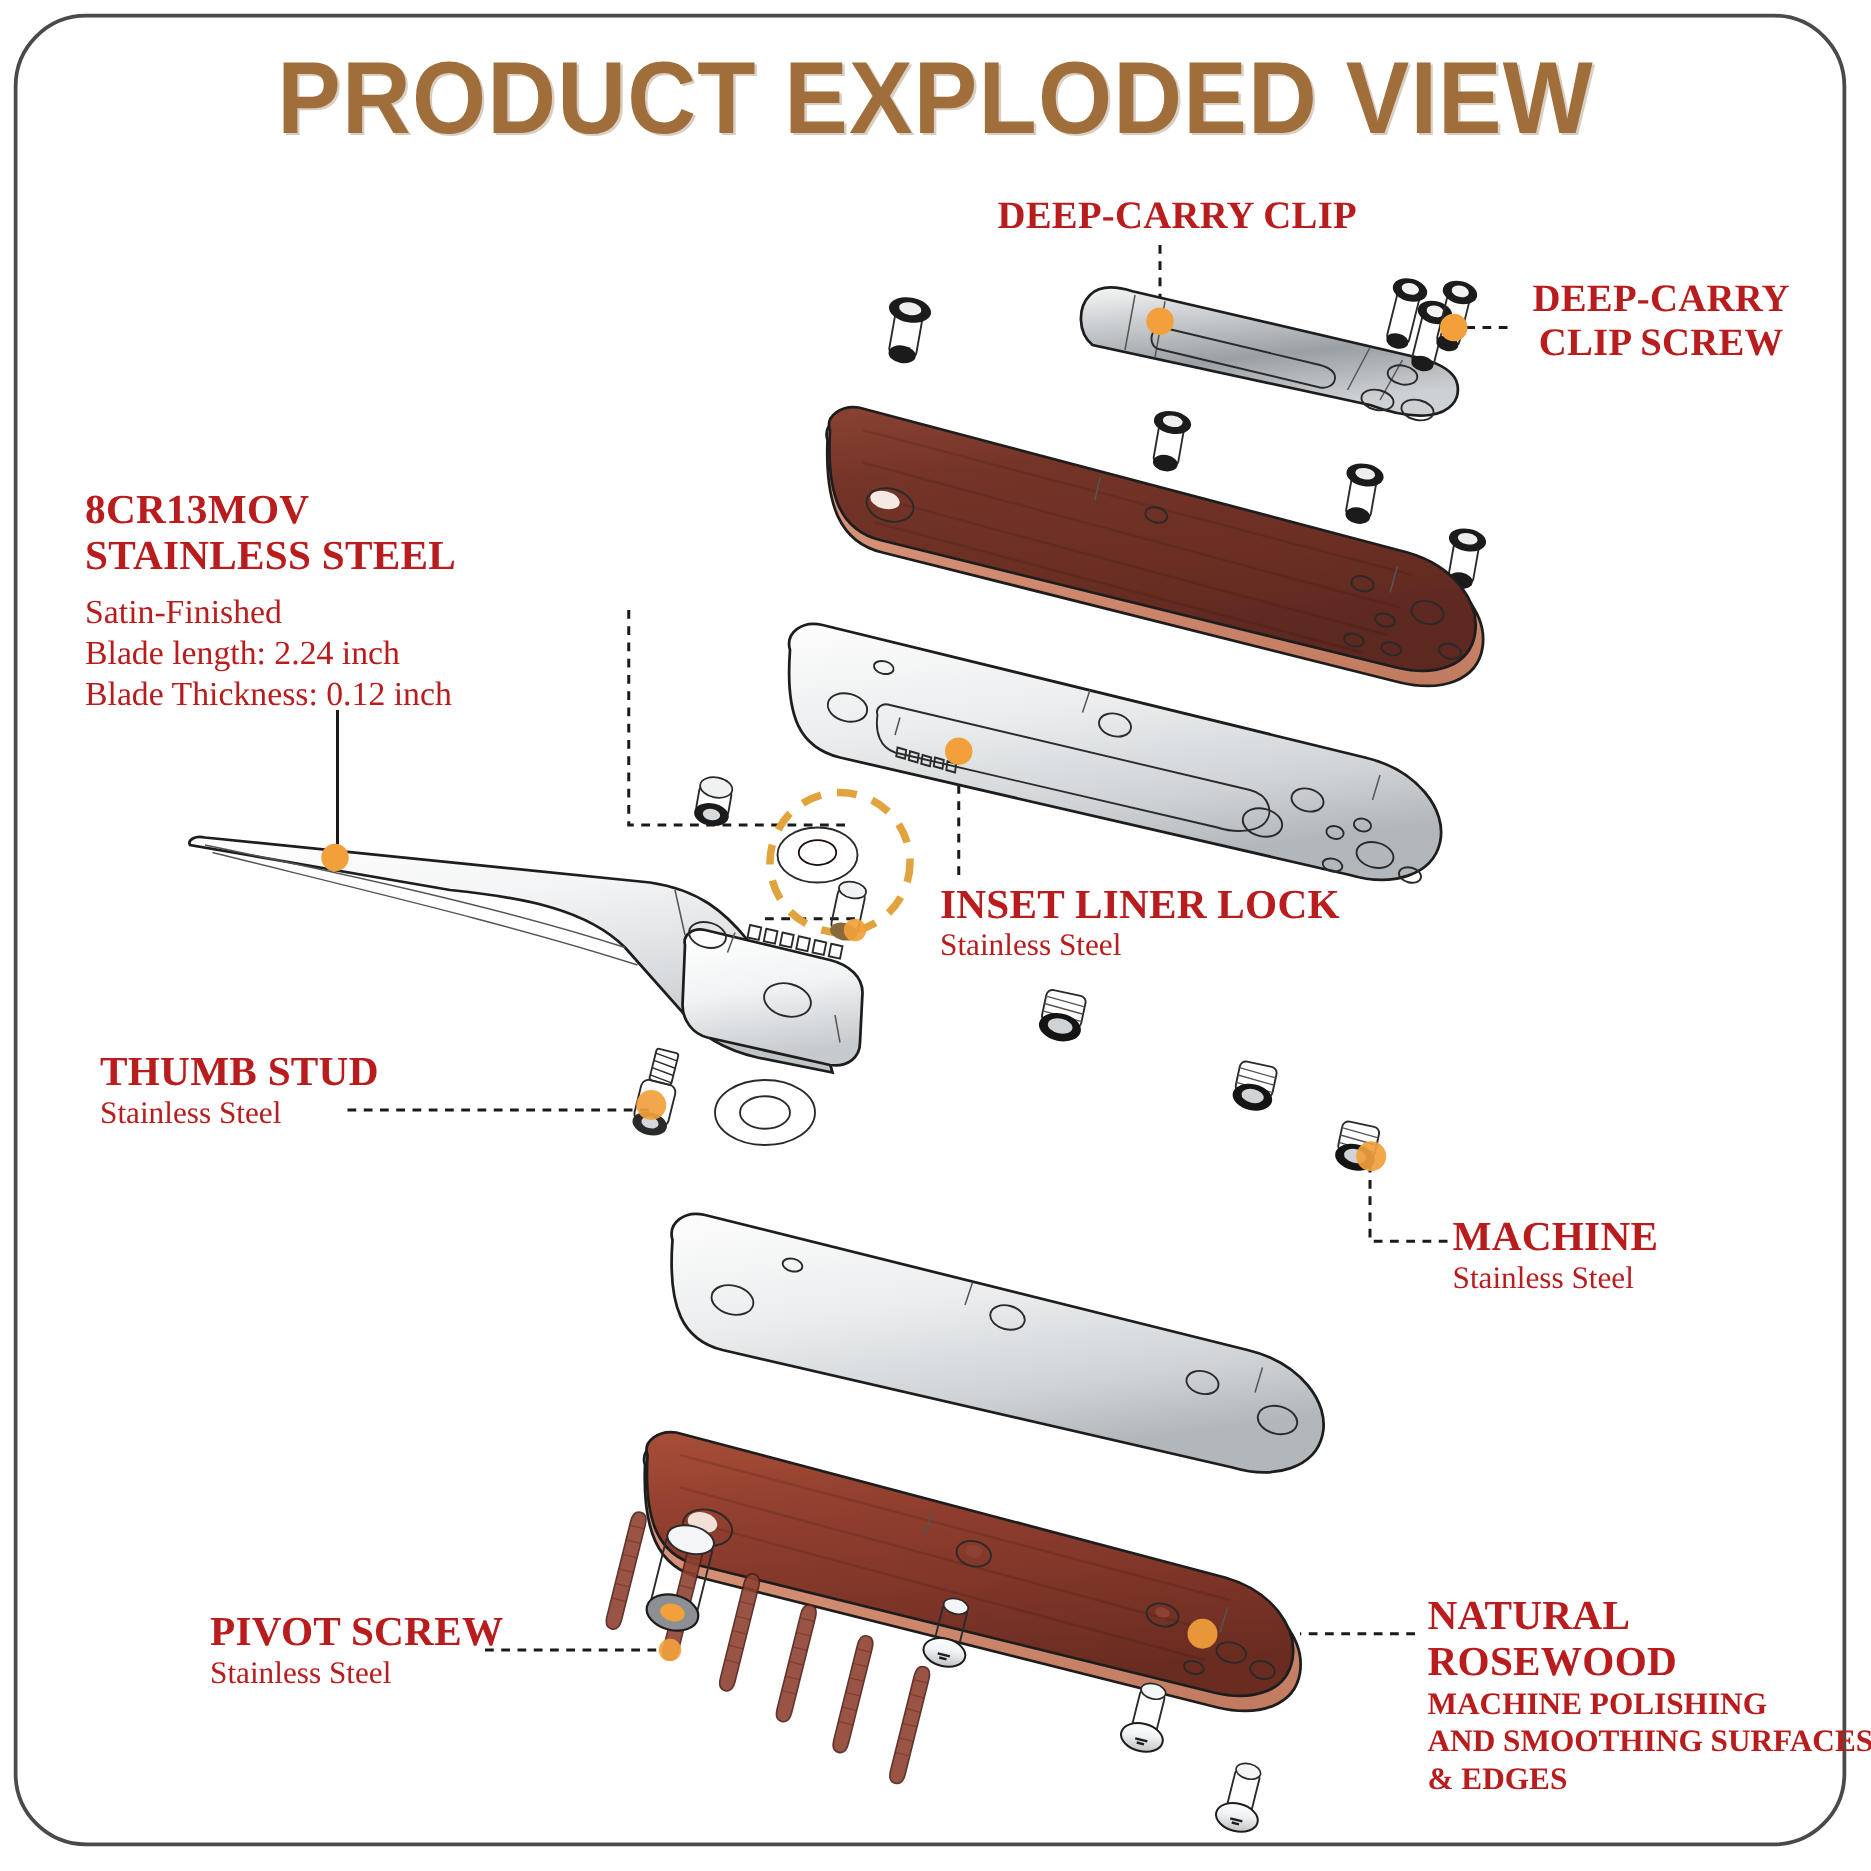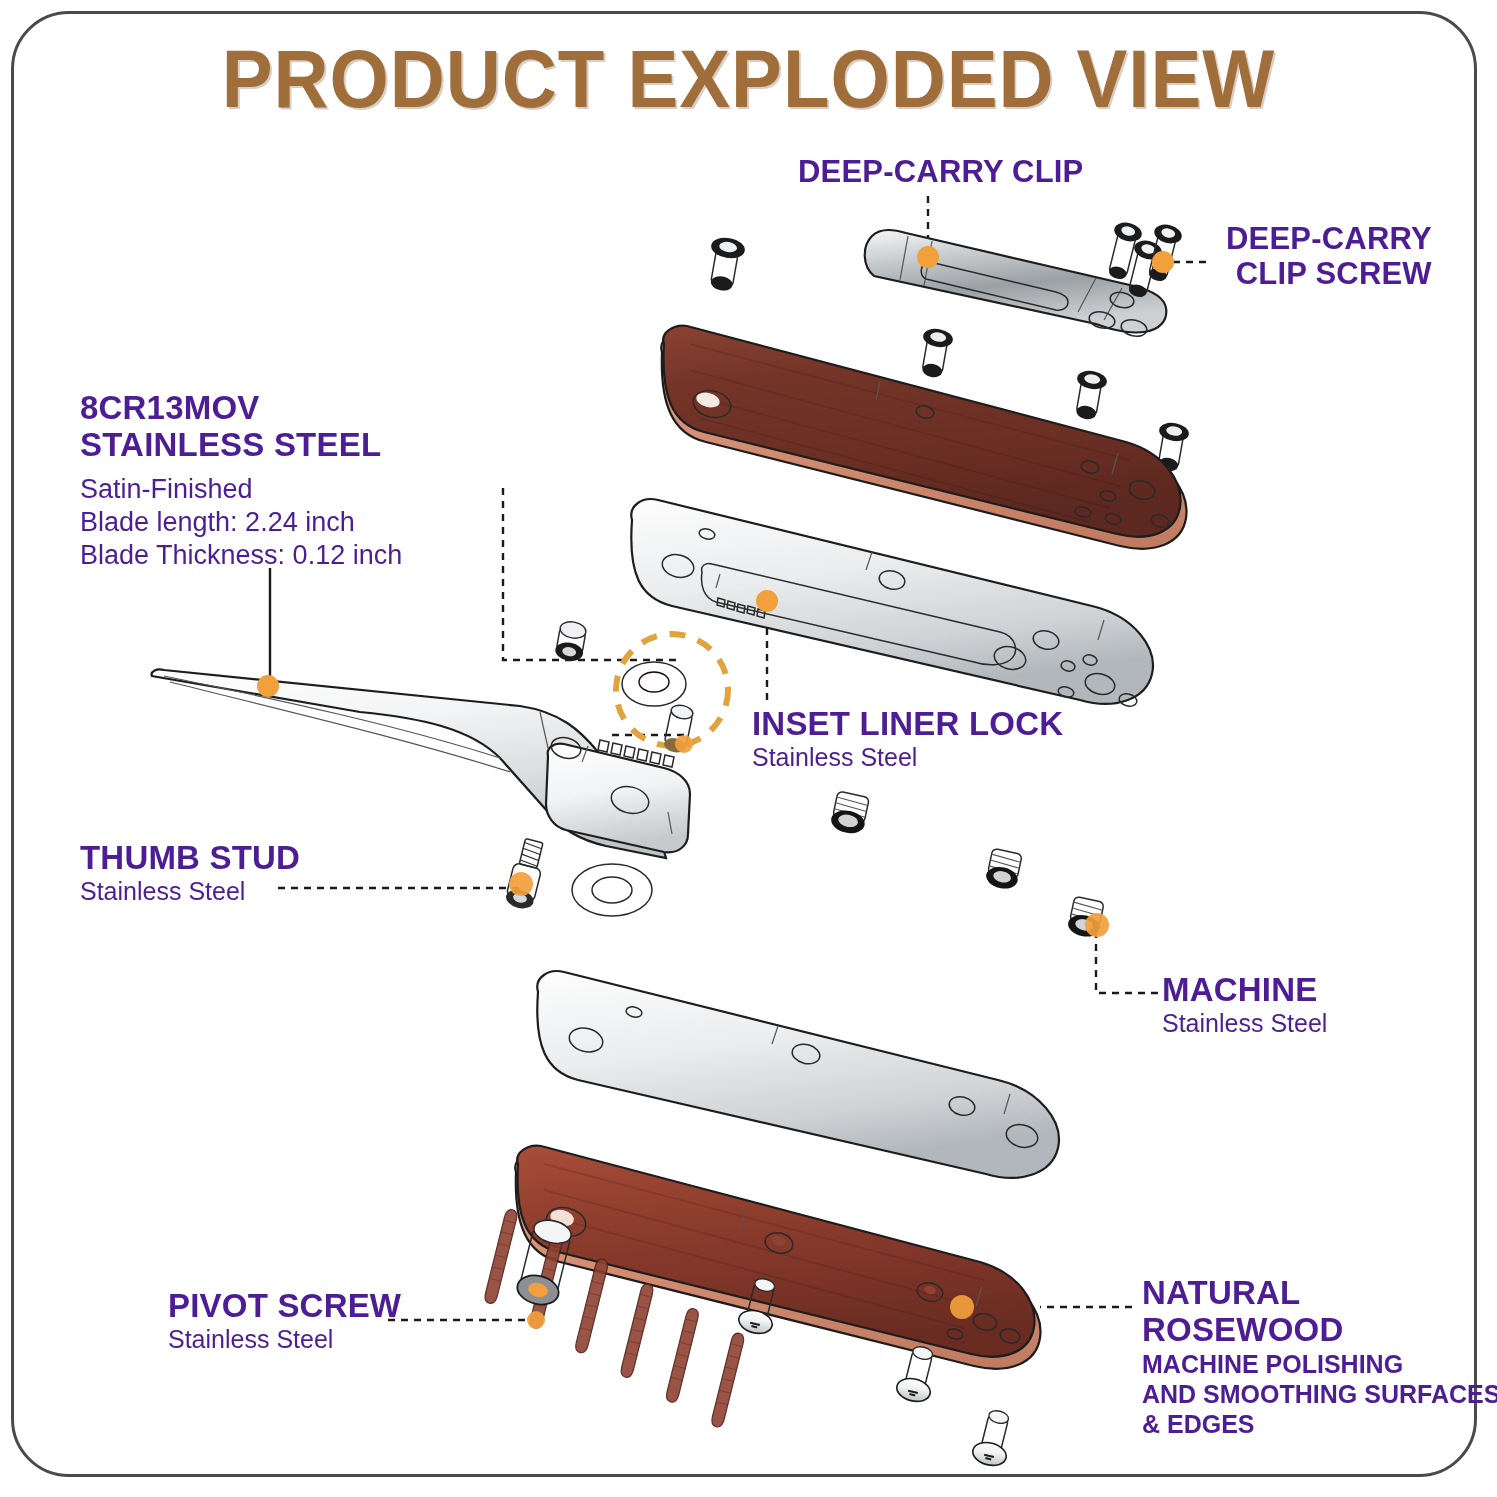--- a/index.html
+++ b/index.html
@@ -18,27 +18,27 @@
     position:absolute;left:0;top:32px;width:1497px;text-align:center;
     font-family:"Liberation Sans",sans-serif;
     font-weight:bold;font-size:82px;letter-spacing:1px;
     color:#A06E3B;
     transform:scaleX(0.93);
     text-shadow:2px 2px 0 rgba(120,80,40,0.28);
     white-space:nowrap;
   }
 
   
-  .lbl{position:absolute;color:#4c1d95;line-height:1.12;}
+  .lbl{position:absolute;color:#b91c1c;line-height:1.12;font-family:Liberation Serif, serif;}
   .lbl .h{font-weight:bold;font-size:31px;letter-spacing:0.2px;white-space:nowrap;}
   .lbl .h.big{font-size:33px;}
   .lbl .s{font-weight:normal;font-size:25px;white-space:nowrap;}
   .lbl .t{font-weight:normal;font-size:27px;white-space:nowrap;line-height:1.22;}
   .lbl .sub{font-weight:bold;font-size:25px;white-space:nowrap;line-height:1.2;}
-  .lbl.r{text-align:right;}
+  .lbl.r{text-align:center;}
 
   svg.art{position:absolute;left:0;top:0;width:1497px;height:1497px;pointer-events:none;}
   .dot{fill:#F2A03C;}
   .dotc{fill:#F2A03C;opacity:.92;}
   .ldash{stroke:#1a1a1a;stroke-width:2.4;fill:none;stroke-dasharray:7 6;}
   .lsolid{stroke:#1a1a1a;stroke-width:2.4;fill:none;}
   .outline{stroke:#1d1d1d;stroke-width:2.2;}
   .outlinethin{stroke:#2a2a2a;stroke-width:1.5;fill:none;}
   .hairline{stroke:#555;stroke-width:1.2;fill:none;}
 </style>
@@ -450,21 +450,21 @@
 
   <div class="lbl" style="left:798px;top:155px;">
     <div class="h">DEEP-CARRY CLIP</div>
   </div>
 
   <div class="lbl r" style="left:1226px;top:222px;">
     <div class="h">DEEP-CARRY</div>
     <div class="h">CLIP SCREW</div>
   </div>
 
-  <div class="lbl" style="left:80px;top:390px;">
+  <div class="lbl" style="left:68px;top:390px;">
     <div class="h big">8CR13MOV</div>
     <div class="h big">STAINLESS STEEL</div>
     <div style="height:9px"></div>
     <div class="t">Satin-Finished</div>
     <div class="t">Blade length:  2.24 inch</div>
     <div class="t">Blade Thickness:  0.12 inch</div>
   </div>
 
 
   <div class="lbl" style="left:752px;top:706px;">

